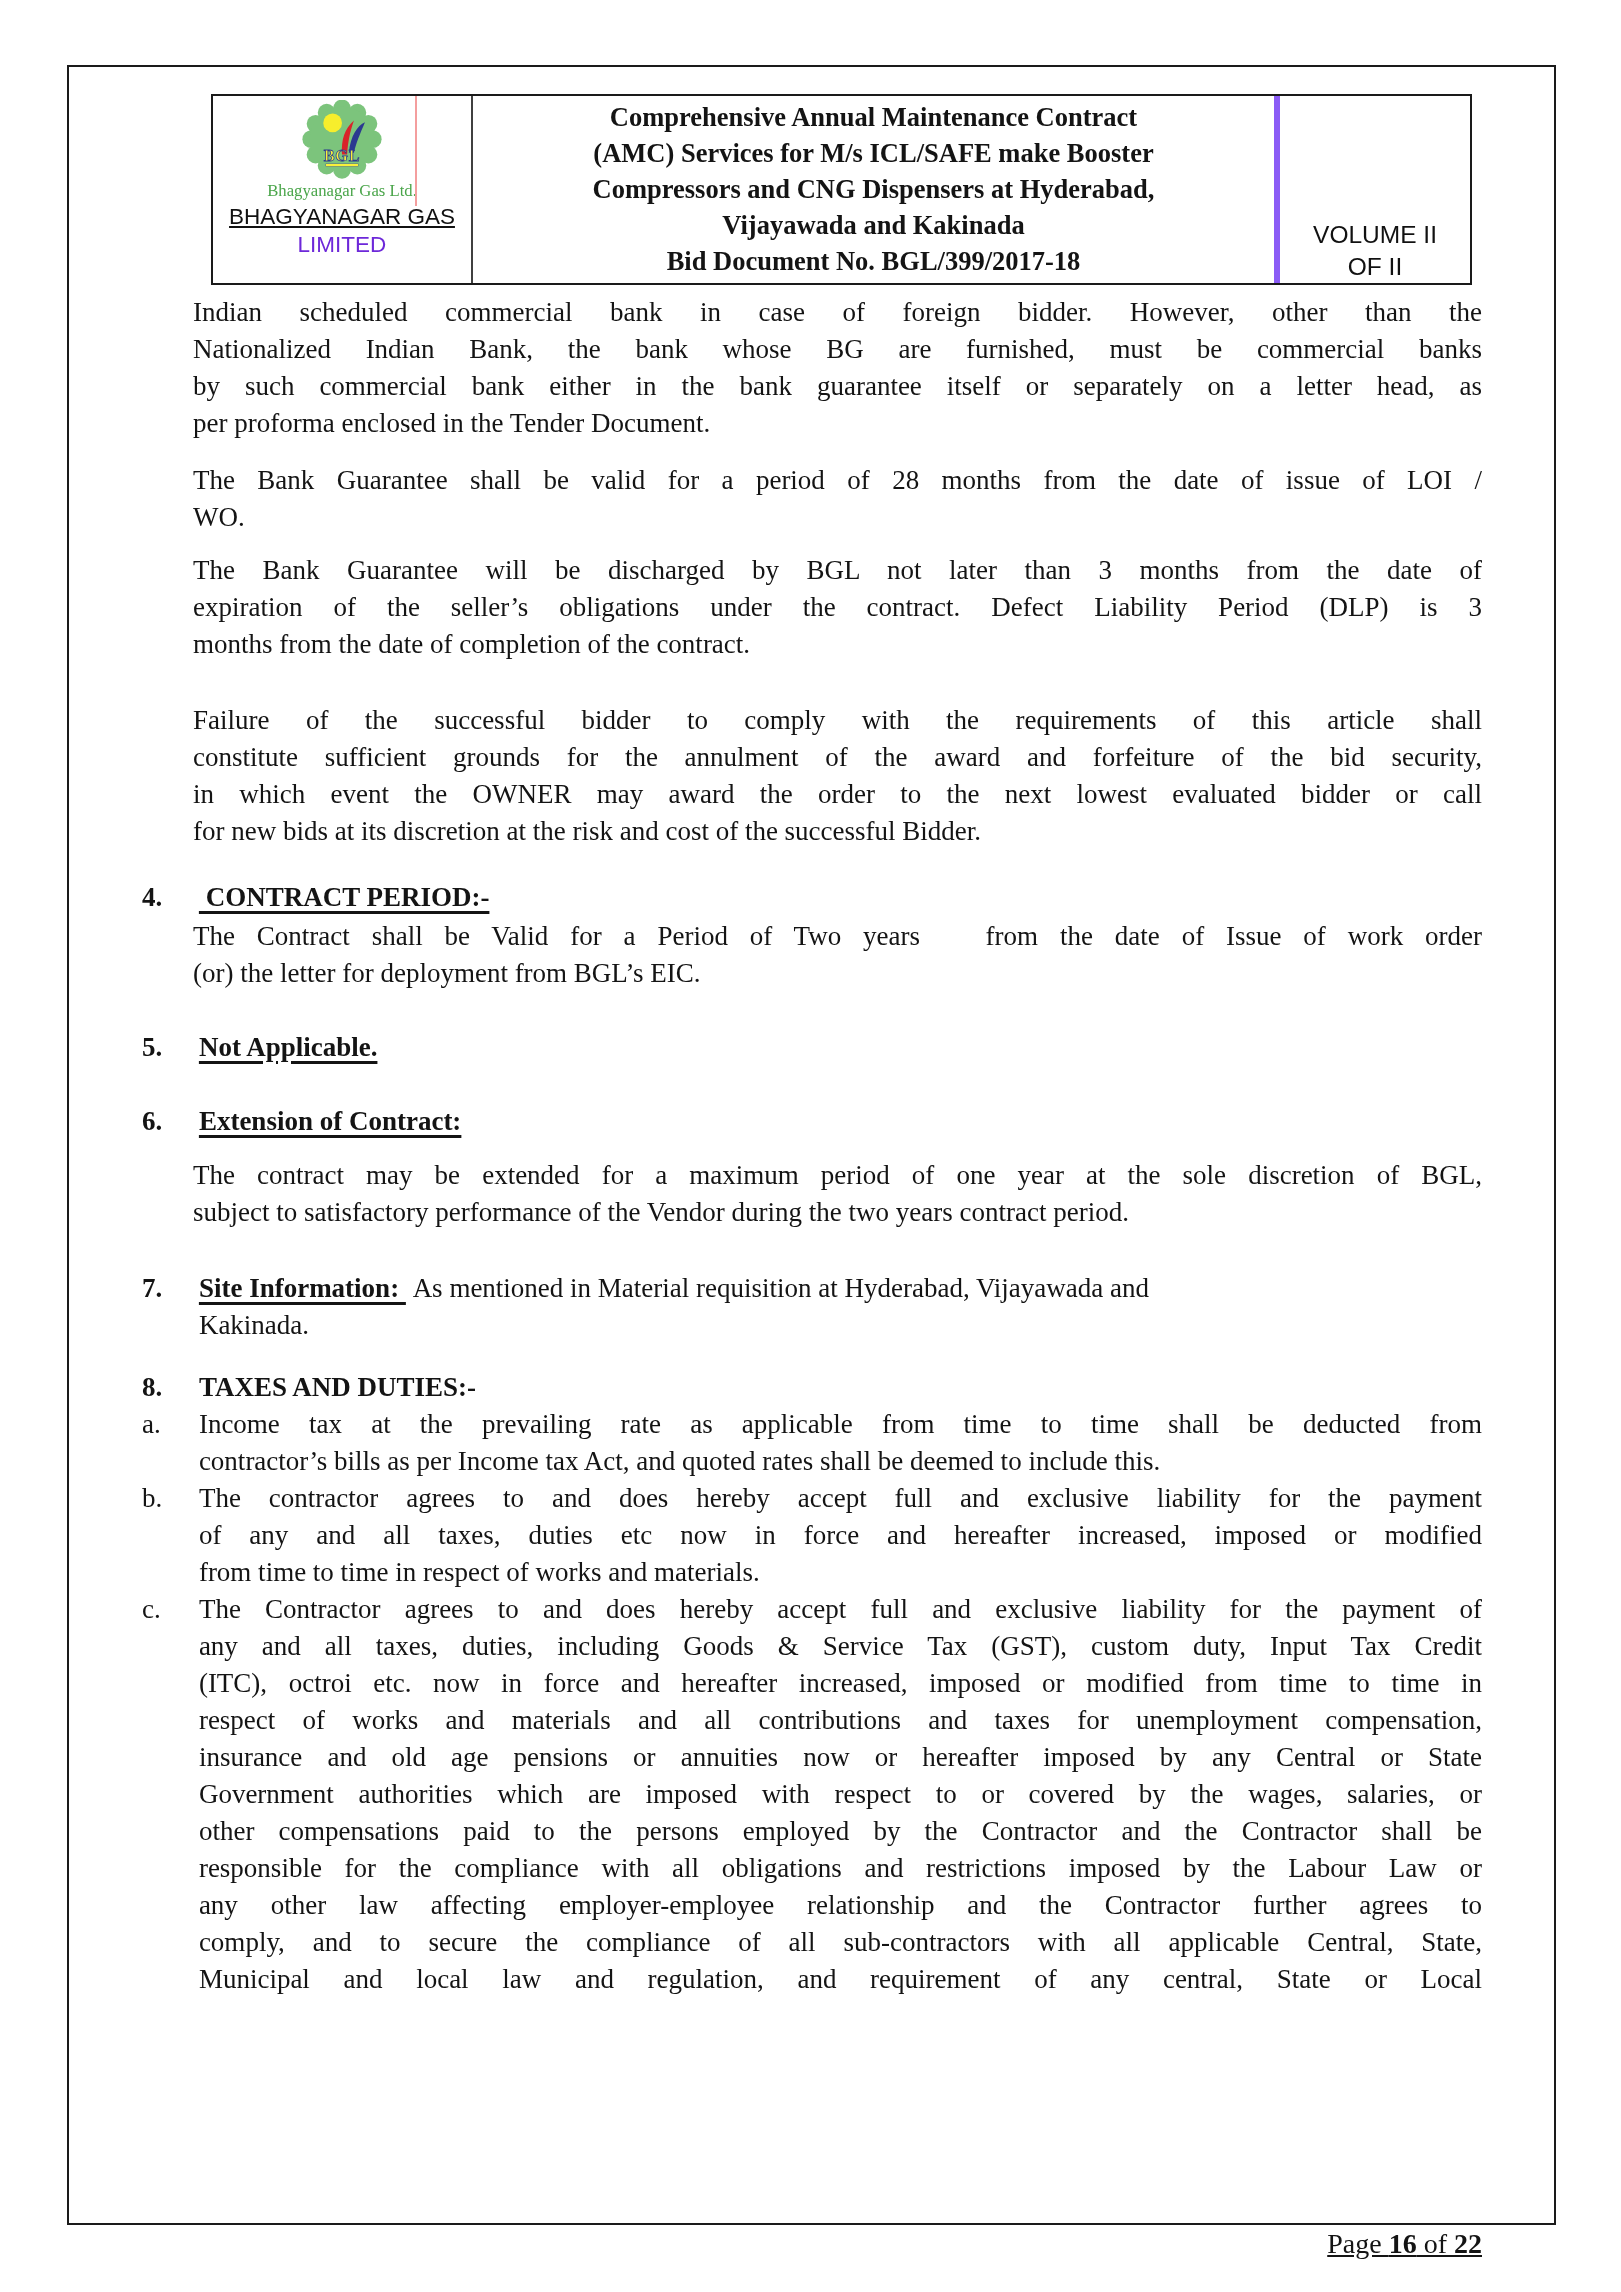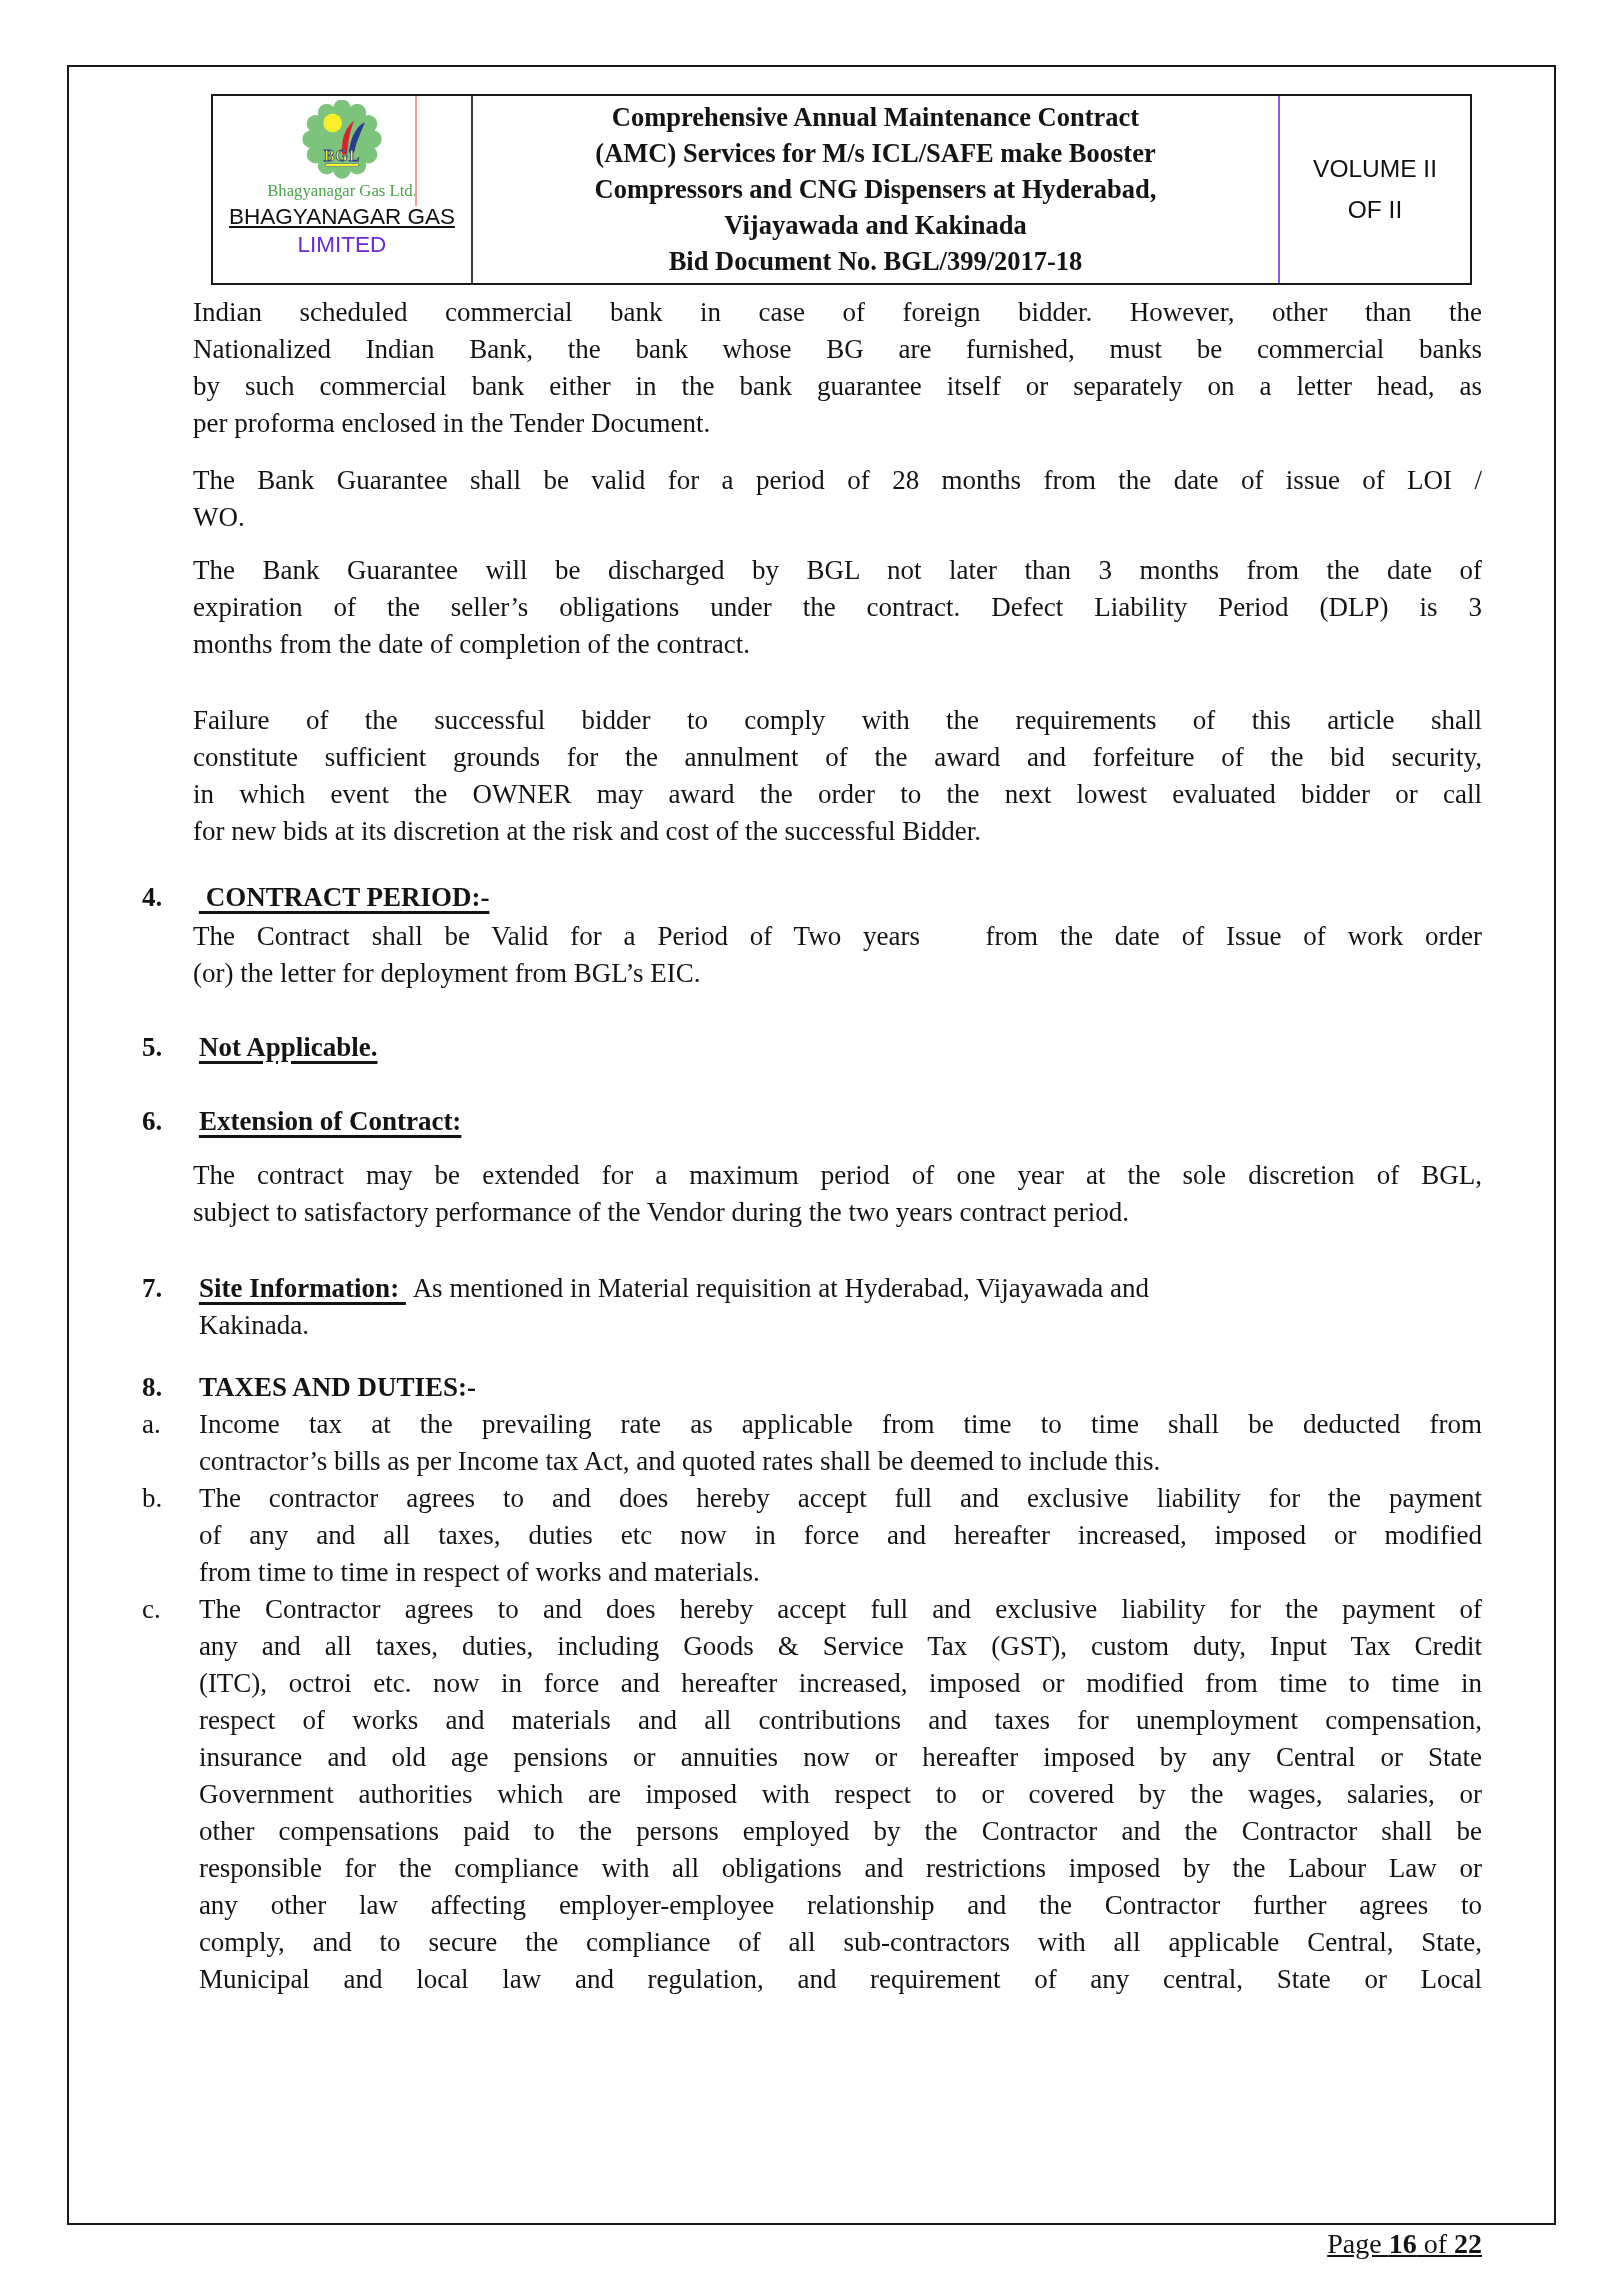--- a/index.html
+++ b/index.html
@@ -6,24 +6,24 @@
   .sheet{position:relative;width:1621px;height:2293px;background:#ffffff;
          font-family:"Liberation Serif",serif;color:#141414;overflow:hidden;}
   .frame{position:absolute;left:67px;top:65px;width:1489px;height:2160px;
          border:2.5px solid #1a1a1a;box-sizing:border-box;}
   
   .htable{position:absolute;left:142px;top:26.5px;width:1261px;height:191px;
           border:2px solid #1a1a1a;box-sizing:border-box;display:flex;}
   .hcell{box-sizing:border-box;height:100%;}
   .logo-cell{width:260px;border-right:2px solid #404040;position:relative;
              text-align:center;padding-top:4.9px;}
-  .title-cell{width:807px;border-right:2px solid #8b5cf6;display:flex;flex-direction:column;
+  .title-cell{width:807px;border-right:6px solid #8b5cf6;display:flex;flex-direction:column;
               justify-content:center;text-align:center;font-weight:bold;font-size:26.5px;line-height:36px;}
-  .volume-cell{flex:1;display:flex;flex-direction:column;justify-content:center;text-align:center;
-               font-family:"Liberation Sans",sans-serif;font-size:24.5px;line-height:32px;color:#111;gap:9px;}
+  .volume-cell{flex:1;display:flex;flex-direction:column;justify-content:flex-end;text-align:center;
+               font-family:"Liberation Sans",sans-serif;font-size:24.5px;line-height:32px;color:#111;}
   .logo-sub{font-size:16.7px;color:#4aa54a;line-height:17.6px;margin-top:-2px;}
   .company{font-family:"Liberation Sans",sans-serif;font-size:22.5px;line-height:28px;color:#111;margin-top:2.9px;text-decoration:underline;}
   .company2{font-family:"Liberation Sans",sans-serif;font-size:22.5px;line-height:28px;color:#6d28d9;}
   .redline{position:absolute;left:202px;top:0;width:2px;height:110px;background:#f49e9e;}
   
   .content{position:absolute;left:124px;top:227px;width:1289px;font-size:27px;}
   .block{position:relative;}
   .hang{padding-left:5.9px;}
   .ln{line-height:37px;min-height:37px;}
   .j{text-align:justify;text-align-last:justify;text-justify:inter-word;}

